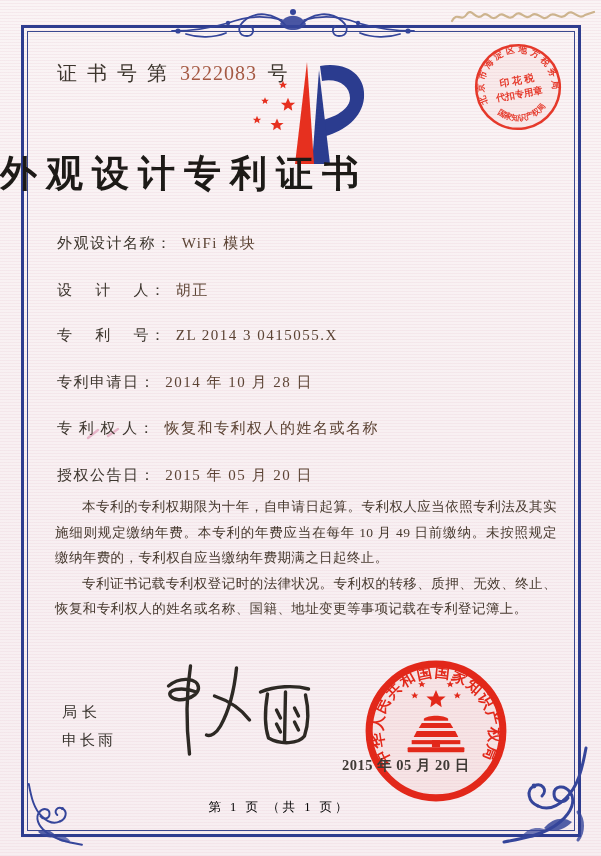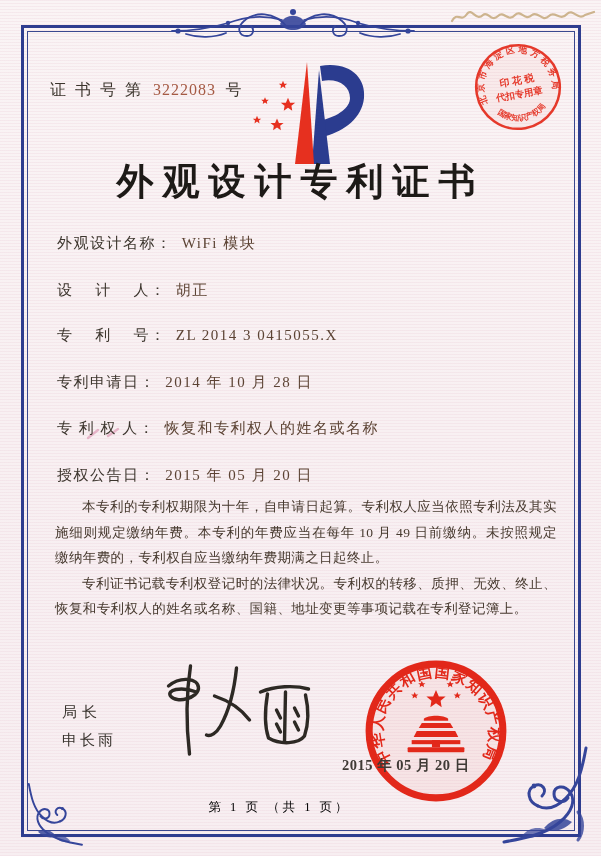--- a/index.html
+++ b/index.html
@@ -8,24 +8,24 @@
     font-family:"Liberation Serif","DejaVu Serif",serif;
     background:
       repeating-linear-gradient(0deg, rgba(238,214,222,.38) 0 1px, rgba(255,255,255,0) 1px 3px),
       linear-gradient(180deg,#faf4f5 0%,#f8f0f2 50%,#f7eef1 100%);
     color:#3a342d;
   }
   .abs{position:absolute;}
   
   .frame-outer{position:absolute;left:21px;top:25px;right:20px;bottom:19px;border:3px solid #2e3d8f;}
   .frame-inner{position:absolute;left:27px;top:31px;right:26px;bottom:25px;border:1px solid #3a488f;}
-  .cert-no{left:50px;top:60px;font-size:16px;letter-spacing:2.5px;color:#3c352d;white-space:nowrap;margin-top:20px;}
+  .cert-no{left:57px;top:60px;font-size:20px;letter-spacing:2.5px;color:#3c352d;white-space:nowrap;}
   .cert-no .num{color:#a55a44;letter-spacing:1px;padding:0 3px;}
-  .title{left:0;right:0;top:149px;text-align:center;font-size:37px;font-weight:bold;
-         letter-spacing:9px;color:#1d1a17;margin-top:8px;}
+  .title{left:0;right:0;top:149px;font-size:37px;font-weight:bold;
+         letter-spacing:9px;color:#1d1a17;}
   .field{left:57px;font-size:15px;letter-spacing:1.5px;white-space:nowrap;}
   .field .label{color:#3c352d;}
   .field .value{color:#5c4334;padding-left:4px;}
   .f0{top:234px;} .f1{top:281px;} .f2{top:326px;} .f3{top:373px;} .f4{top:419px;} .f5{top:466px;}
   .bodytext{left:55px;top:494px;width:502px;font-size:13.5px;line-height:25.6px;
             letter-spacing:.4px;text-align:justify;color:#46392e;}
   .bodytext p{margin:0;text-indent:2em;}
   .signer-title{left:62px;top:703px;font-size:15px;letter-spacing:5px;color:#37322c;}
   .signer-name{left:62px;top:731px;font-size:15px;letter-spacing:3px;color:#37322c;}
   .seal-date{left:342px;top:756px;font-size:14.5px;letter-spacing:.5px;color:#3f3a35;

